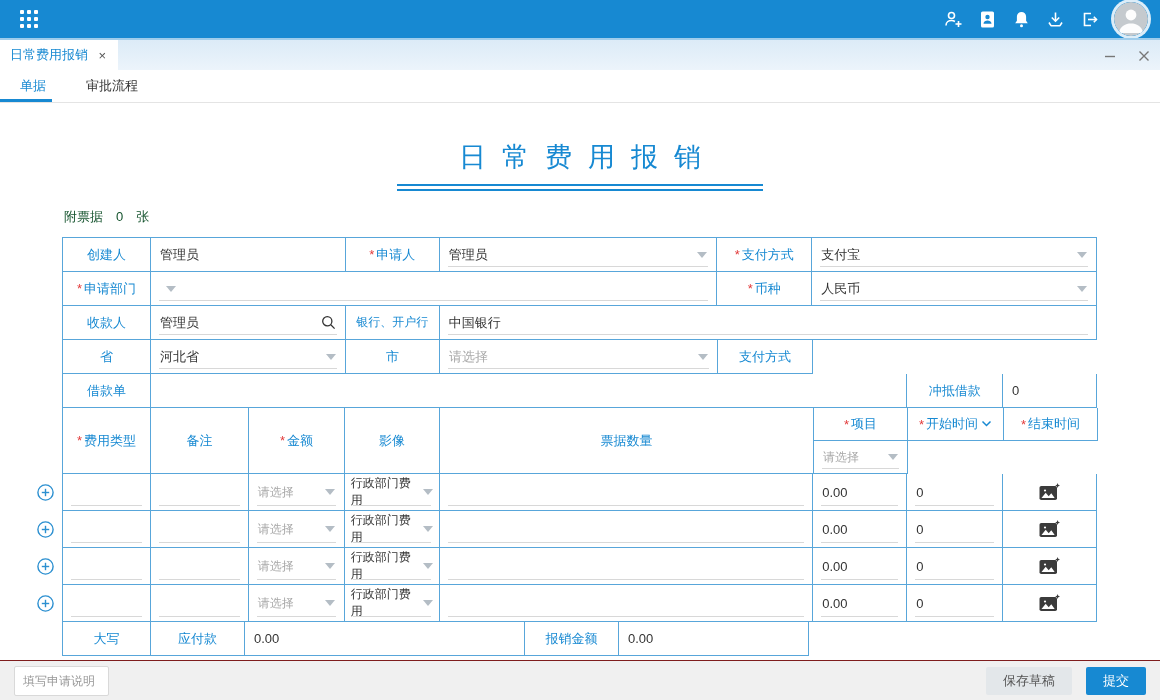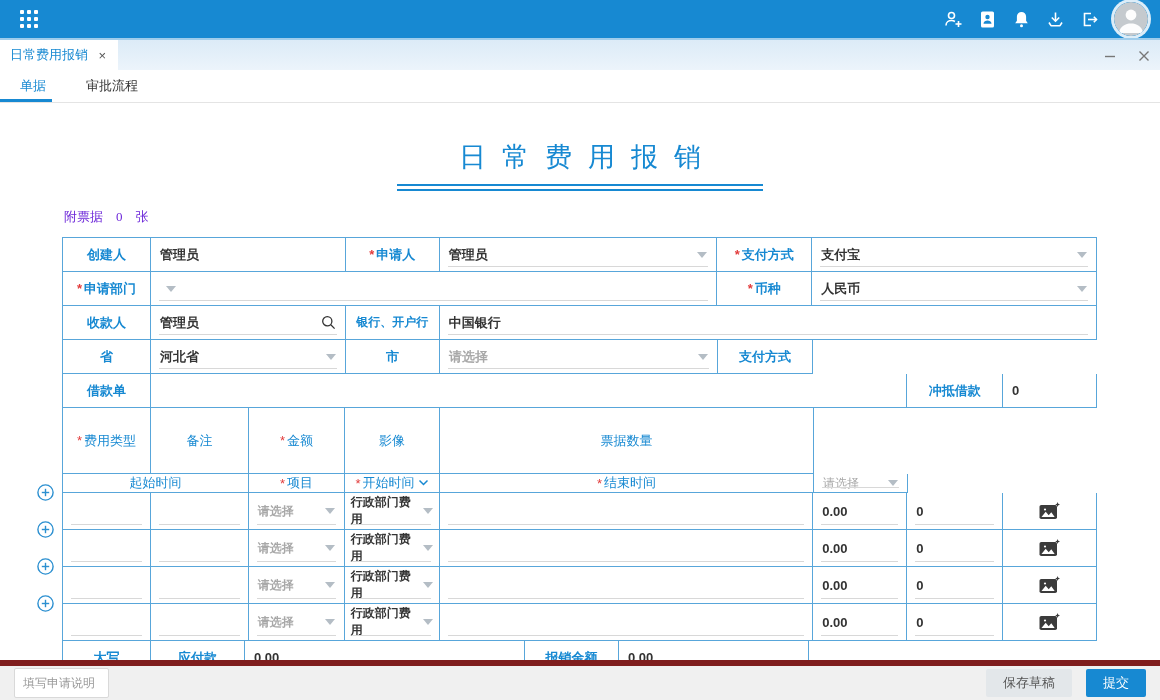--- a/index.html
+++ b/index.html
@@ -28,26 +28,26 @@
   .subtab { font-size:13px; color:#333; padding:0 20px; height:100%; display:flex; align-items:center;
             cursor:pointer; position:relative; }
   .subtab.active { color:#1789d2; }
   .subtab.active::after { content:""; position:absolute; left:0; right:14px; bottom:0; height:3px; background:#1789d2; }
 
   
   .content { position:relative; height:557px; background:#fff; }
   .doc-title { text-align:center; padding-top:36px; color:#1789d2; font-size:27px;
                letter-spacing:16px; text-indent:16px; font-weight:400; }
   .title-rule { width:366px; height:7px; margin:9px auto 0; border-top:2px solid #1789d2; border-bottom:2px solid #1789d2; }
-  .attach-line { margin:17px 0 11px 64px; font-size:13px; color:#6d28d9;font-family:Liberation Serif, serif; }
+  .attach-line { margin:17px 0 11px 64px; font-size:13px; color:#14532d; }
   .attach-line span { margin-right:13px; }
 
   
   .form { position:relative; width:1035px; margin-left:62px; border-top:1px solid #58a6da; border-left:1px solid #58a6da; font-size:13px; }
-  .frow { display:flex;font-weight:bold; }
+  .frow { display:flex; }
   .cell { border-right:1px solid #58a6da; border-bottom:1px solid #58a6da; display:flex; align-items:center; position:relative; }
   .lc { justify-content:center; color:#1789d2; text-align:center; }
   .vc { padding:0 9px; color:#333; }
   .r34 { height:34px; } .r37 { height:37px; }
   .req { color:#e23b3b; margin-right:2px; }
   .ph { color:#a8a8a8; }
   .ul::after { content:""; position:absolute; left:8px; right:8px; bottom:4px; border-bottom:1px solid #d8d8d8; }
   .grow { flex:1; }
   .chev { width:0; height:0; border-left:5px solid transparent; border-right:5px solid transparent;
           border-top:6px solid #b4bdc5; flex:none; margin-left:6px; }
@@ -56,21 +56,21 @@
   
   .dhead { display:grid; grid-template-columns:88px 98px 96px 95px 374px 94px 96px 94px;
            grid-template-rows:33px 33px; }
   .dhead .cell { display:flex; }
   .span2 { grid-row:1 / span 2; }
 
   .plus-btn { position:absolute; left:-26px; width:17px; height:17px; cursor:pointer; }
 
   
   .footer { position:absolute; left:0; right:0; bottom:0; height:40px; background:#f0f0f0;
-            border-top:6px solid #7f1d1d; display:flex; align-items:center; padding:0 14px; }
+            border-top:1px solid #7f1d1d; display:flex; align-items:center; padding:0 14px; }
   .comment-input { width:95px; height:30px; border:1px solid #d9d9d9; border-radius:2px; padding:0 8px;
                    font-size:12px; color:#333; background:#fff; outline:none;
                    font-family:"Liberation Sans","DejaVu Sans",sans-serif; }
   .comment-input::placeholder { color:#999; }
   .footer .spacer { flex:1; }
   .btn { height:28px; border:none; border-radius:2px; font-size:13px; padding:0 17px; cursor:pointer;
          font-family:"Liberation Sans","DejaVu Sans",sans-serif; }
   .btn-draft { background:#e3e7ea; color:#555; margin-right:14px; }
   .btn-submit { background:#1789d2; color:#fff; }
 </style>
@@ -273,23 +273,20 @@
         <div class="cell vc r34" style="width:757px"></div>
         <div class="cell lc r34" style="width:96px">
             <span>冲抵借款</span>
           </div>
         <div class="cell vc r34" style="width:94px">
             <span>0</span>
           </div>
       </div>
 
       <div class="dhead">
-        <div class="cell lc" style="grid-column:1 / span 2">
-            <span>起始时间</span>
-          </div>
         <div class="cell lc">
             <span class="req">*</span>
             <span>项目</span>
           </div>
         <div class="cell lc span2">
             <span class="req">*</span>
             <span>费用类型</span>
           </div>
         <div class="cell lc span2">
             <span>备注</span>

